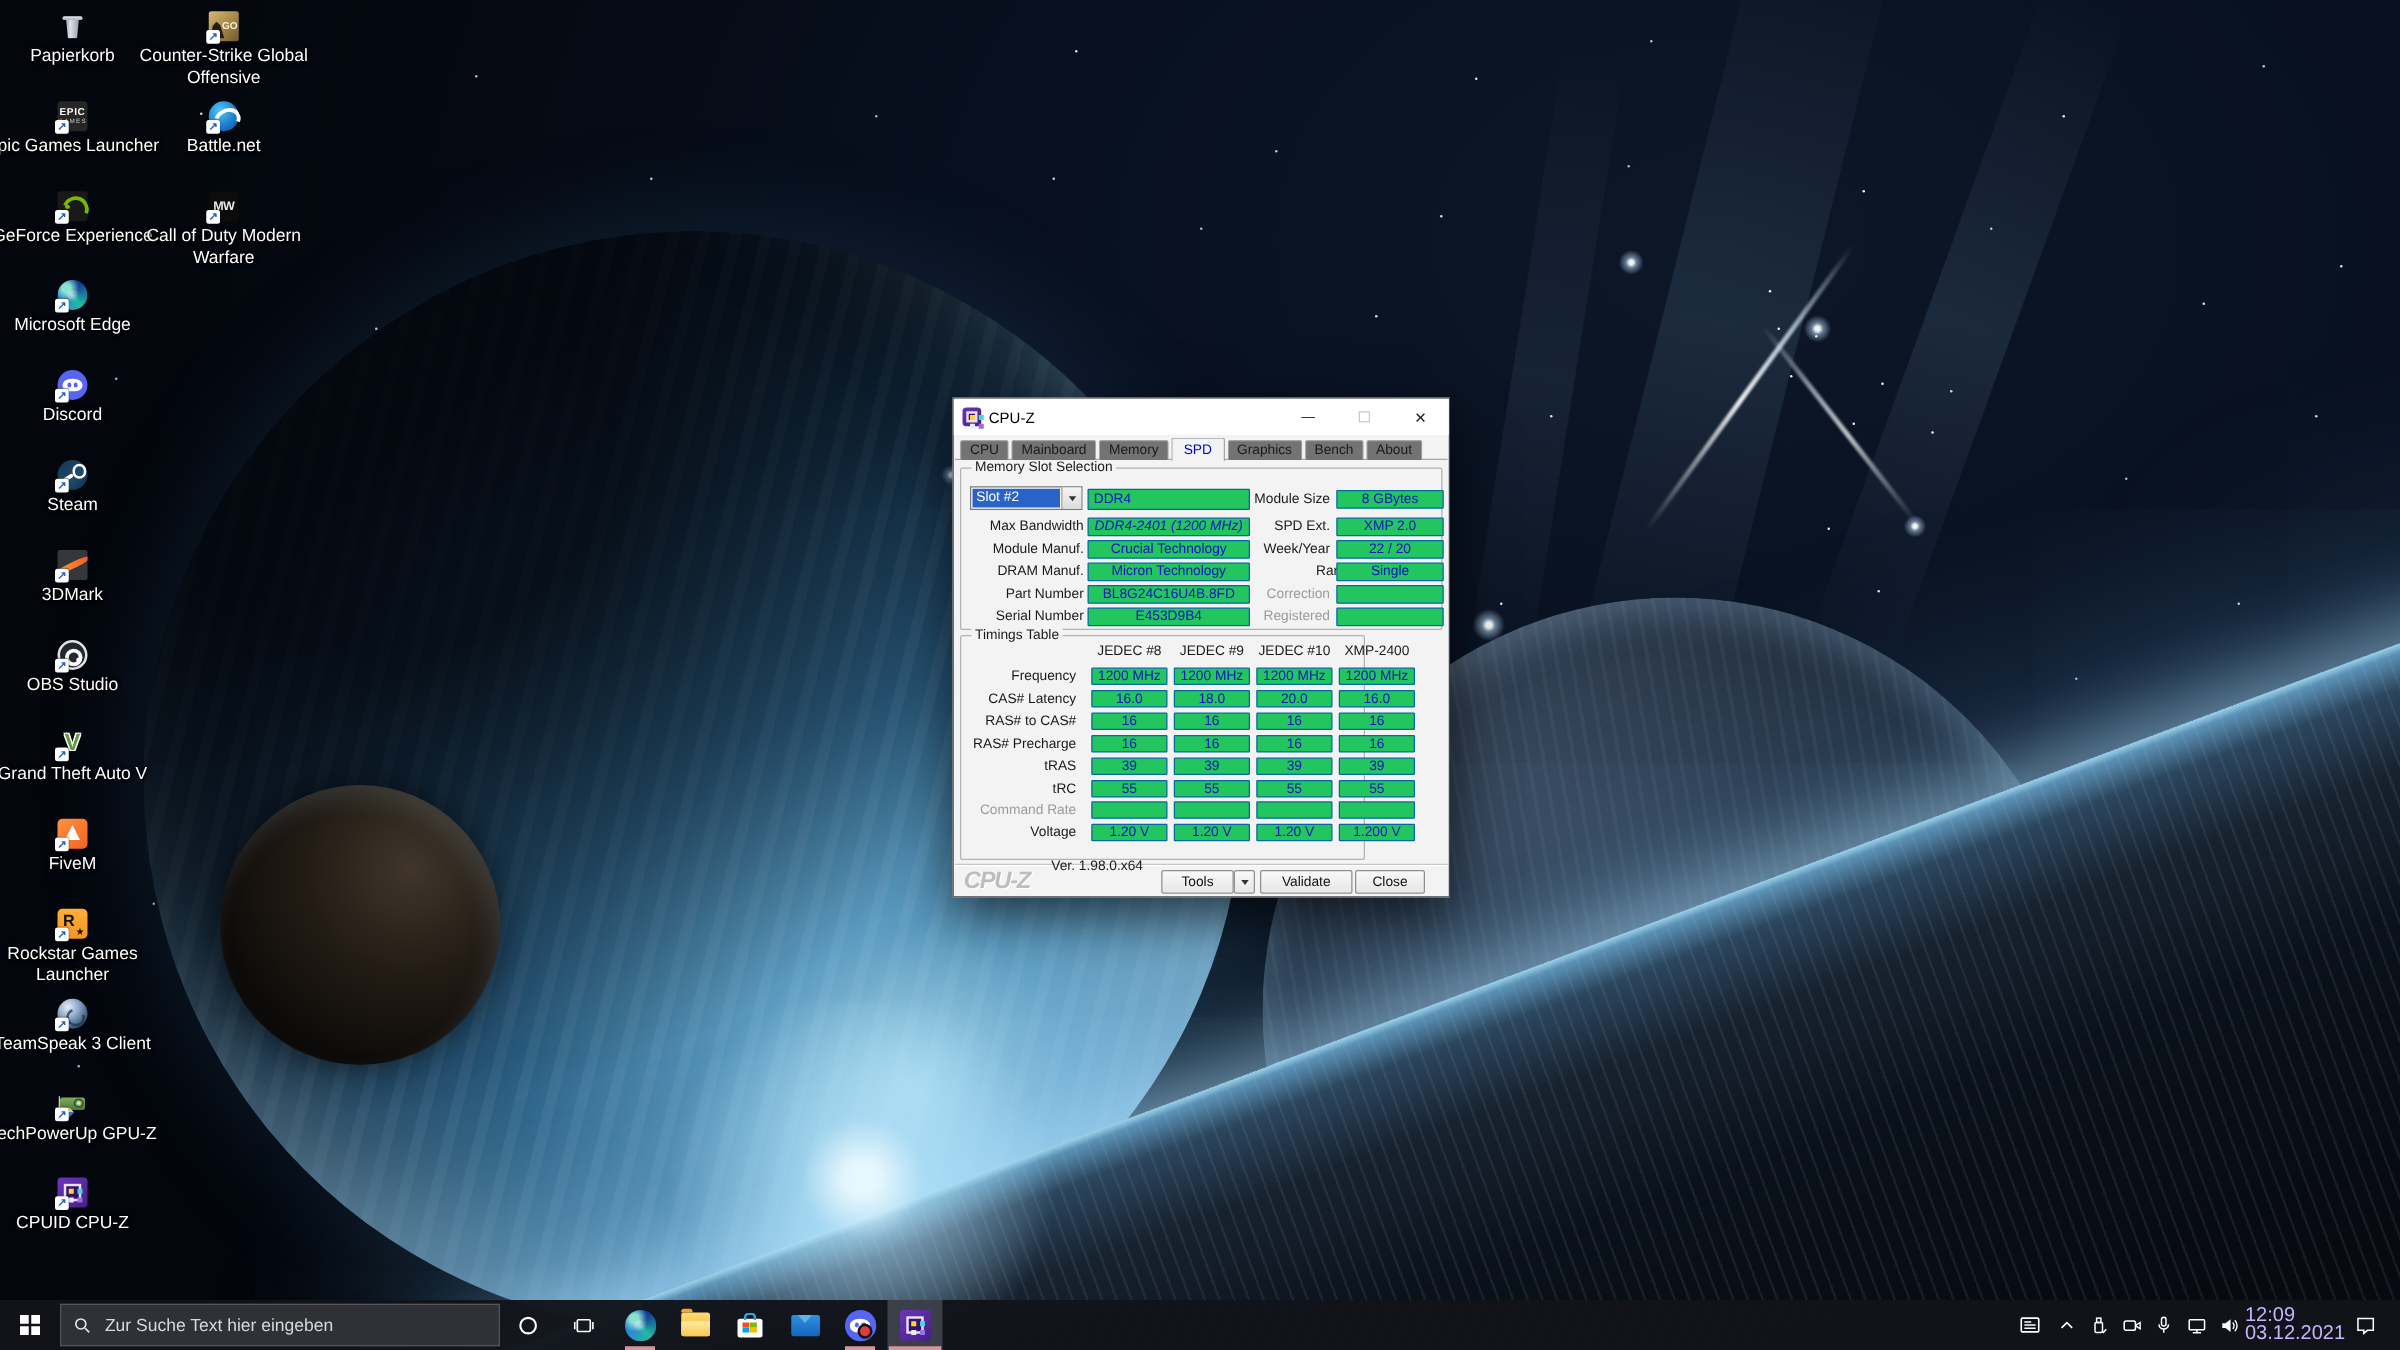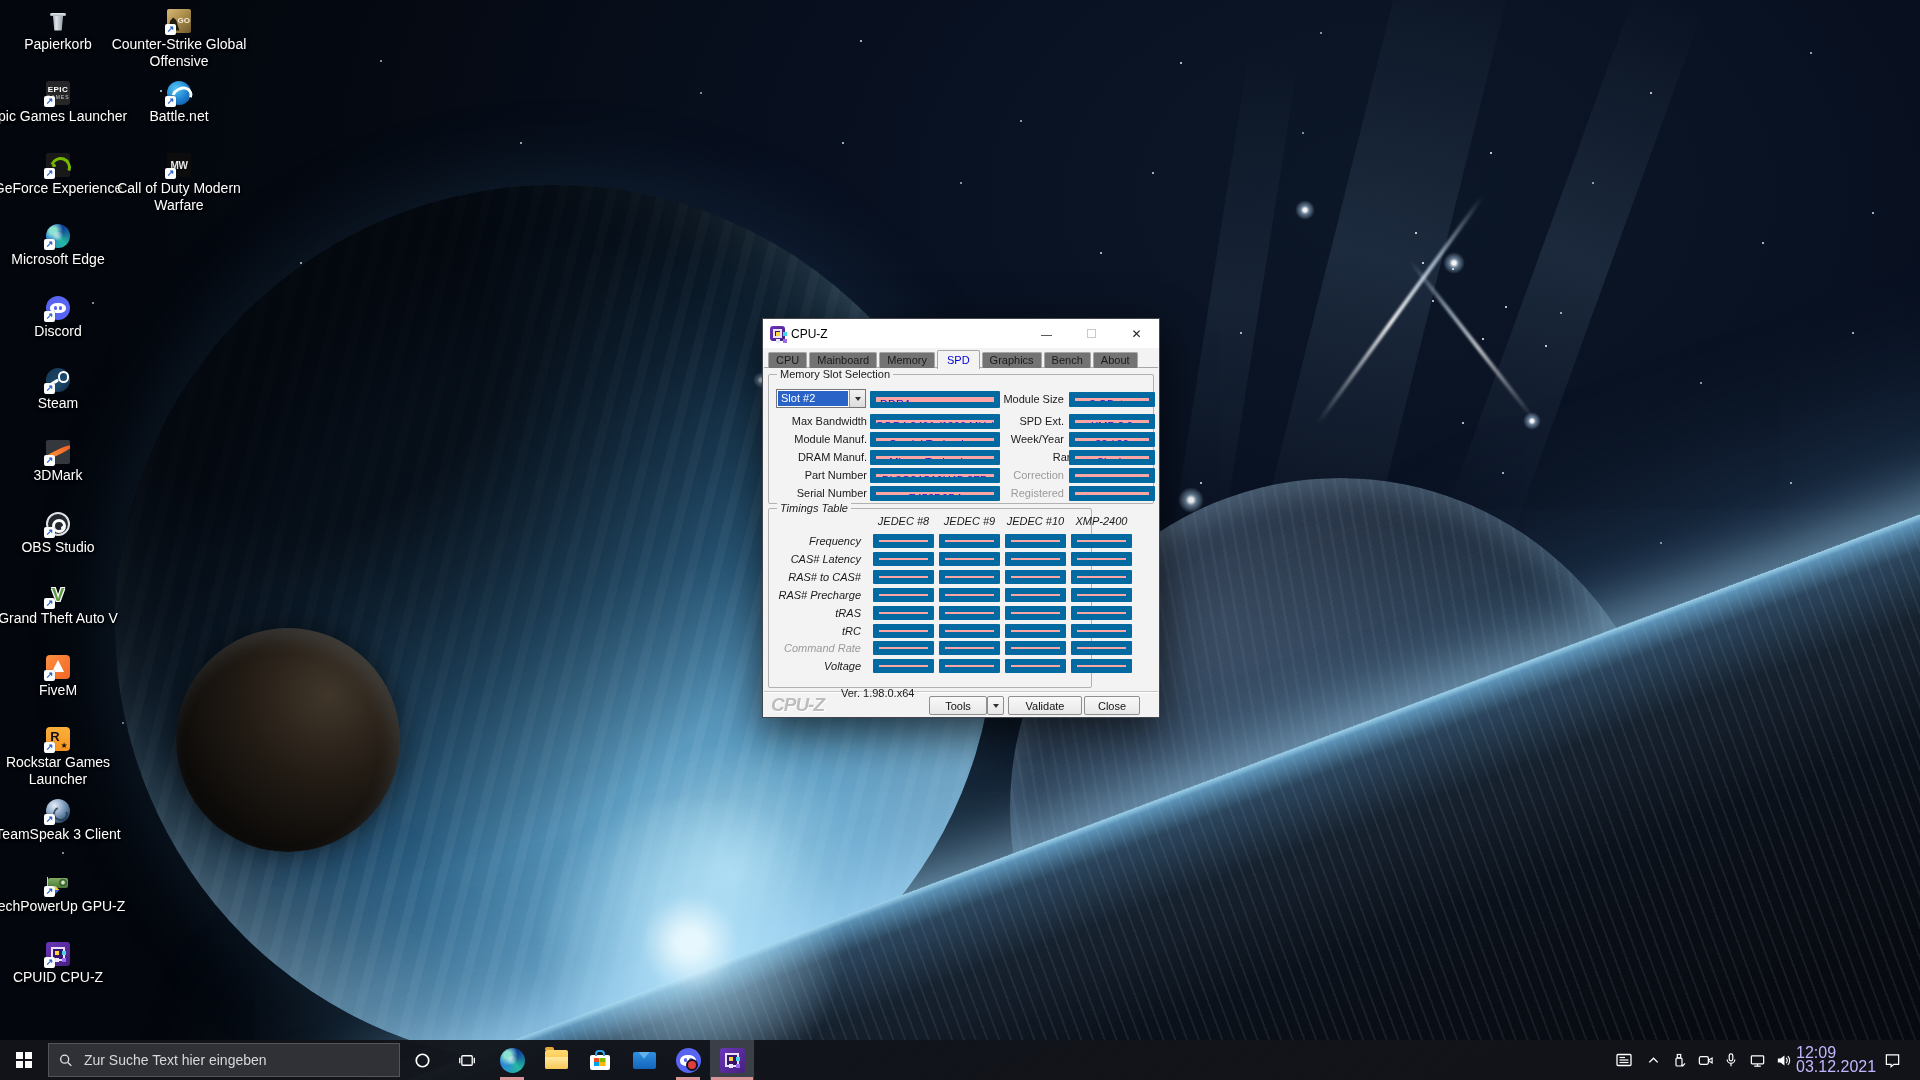--- a/index.html
+++ b/index.html
@@ -161,22 +161,22 @@
   .cap .maxbox{width:9px;height:9px;border:1px solid #c9c9c9;}
   .cap.close{font-size:12px;}
   .tabline{position:absolute;left:1px;right:1px;top:48px;border-top:1px solid #a6a6a6;}
   .tabstrip{position:absolute;left:5px;top:31px;height:18px;display:flex;align-items:flex-end;z-index:2;}
   .tab{height:16px;line-height:15px;padding:0 7px;margin-right:2px;background:#737373;border:1px solid #a6a6a6;
     border-bottom:none;border-radius:2px 2px 0 0;font-size:11px;color:#1a1a1a;}
   .tab.active{height:19px;line-height:18px;background:#f3f3f3;color:var(--tabblue);position:relative;z-index:3;margin-bottom:-1px;padding:0 9px;}
   .grp{position:absolute;border:1px solid #b2b2b2;border-radius:2px;}
   .grp-label{position:absolute;top:-7px;left:8px;background:#f3f3f3;padding:0 3px;font-size:11px;color:#1a1a1a;}
   .grp1{left:5px;top:55px;width:386px;height:130px;}
-  .grp2{left:5px;top:189px;width:324px;height:180px;font-style:italic;}
-  .fld{position:absolute;height:15px;background:#fca5a5;border:6px solid #0369a1;border-radius:1px;color:var(--val);
+  .grp2{left:5px;top:189px;width:324px;height:180px;}
+  .fld{position:absolute;height:15px;background:#22c55e;border:1px solid #0369a1;border-radius:1px;color:var(--val);
     font-size:11px;line-height:13px;text-align:center;overflow:hidden;white-space:nowrap;}
   .fld.ta-l{text-align:left;padding-left:4px;}
   .fld-label{position:absolute;height:13px;font-size:11px;line-height:13px;text-align:right;color:#1a1a1a;white-space:nowrap;}
   .fld-label.dis, .trow-label.dis{color:#9b9b9b;}
   .combo{position:absolute;left:7px;top:14px;width:90px;height:19px;background:#fff;border:1px solid #767676;}
   .combo .sel{position:absolute;inset:1px 17px 1px 1px;background:var(--sel);color:#fff;font-size:11px;line-height:15px;padding-left:3px;}
   .combo .btn{position:absolute;right:0;top:0;width:16px;height:17px;background:linear-gradient(#f4f4f4,#dcdcdc);
     border-left:1px solid #9a9a9a;display:flex;align-items:center;justify-content:center;}
   .combo .btn::after{content:'';border-left:3.5px solid transparent;border-right:3.5px solid transparent;border-top:4.5px solid #333;}
   .thead{position:absolute;width:61px;text-align:center;font-size:11px;color:#1a1a1a;top:6px;}
@@ -431,21 +431,21 @@
         <div class="fld" style="left: 101px; top: 93px; width: 130px;">BL8G24C16U4B.8FD</div>
         <div class="fld-label" style="left: 4px; width: 94px; top: 112px;">Serial Number</div>
         <div class="fld" style="left: 101px; top: 111px; width: 130px;">E453D9B4</div>
       </div>
     <div id="mem-right">
         <div class="fld-label" style="left: 195px; width: 100px; top: 18px;">Module Size</div>
         <div class="fld" style="left: 300px; top: 17px; width: 86px;">8 GBytes</div>
         <div class="fld-label" style="left: 195px; width: 100px; top: 40px;">SPD Ext.</div>
         <div class="fld" style="left: 300px; top: 39px; width: 86px;">XMP 2.0</div>
         <div class="fld-label" style="left: 195px; width: 100px; top: 58px;">Week/Year</div>
-        <div class="fld" style="left: 300px; top: 57px; width: 86px;">33 / 20</div>
+        <div class="fld" style="left: 300px; top: 57px; width: 86px;">22 / 20</div>
         <div class="fld-label" style="left: 195px; width: 100px; top: 76px; margin-left: 20px;">Ranks</div>
         <div class="fld" style="left: 300px; top: 75px; width: 86px;">Single</div>
         <div class="fld-label dis" style="left: 195px; width: 100px; top: 94px;">Correction</div>
         <div class="fld" style="left: 300px; top: 93px; width: 86px;"></div>
         <div class="fld-label dis" style="left: 195px; width: 100px; top: 112px;">Registered</div>
         <div class="fld" style="left: 300px; top: 111px; width: 86px;"></div>
       </div>
   </div>
 
   <div class="grp grp2">

